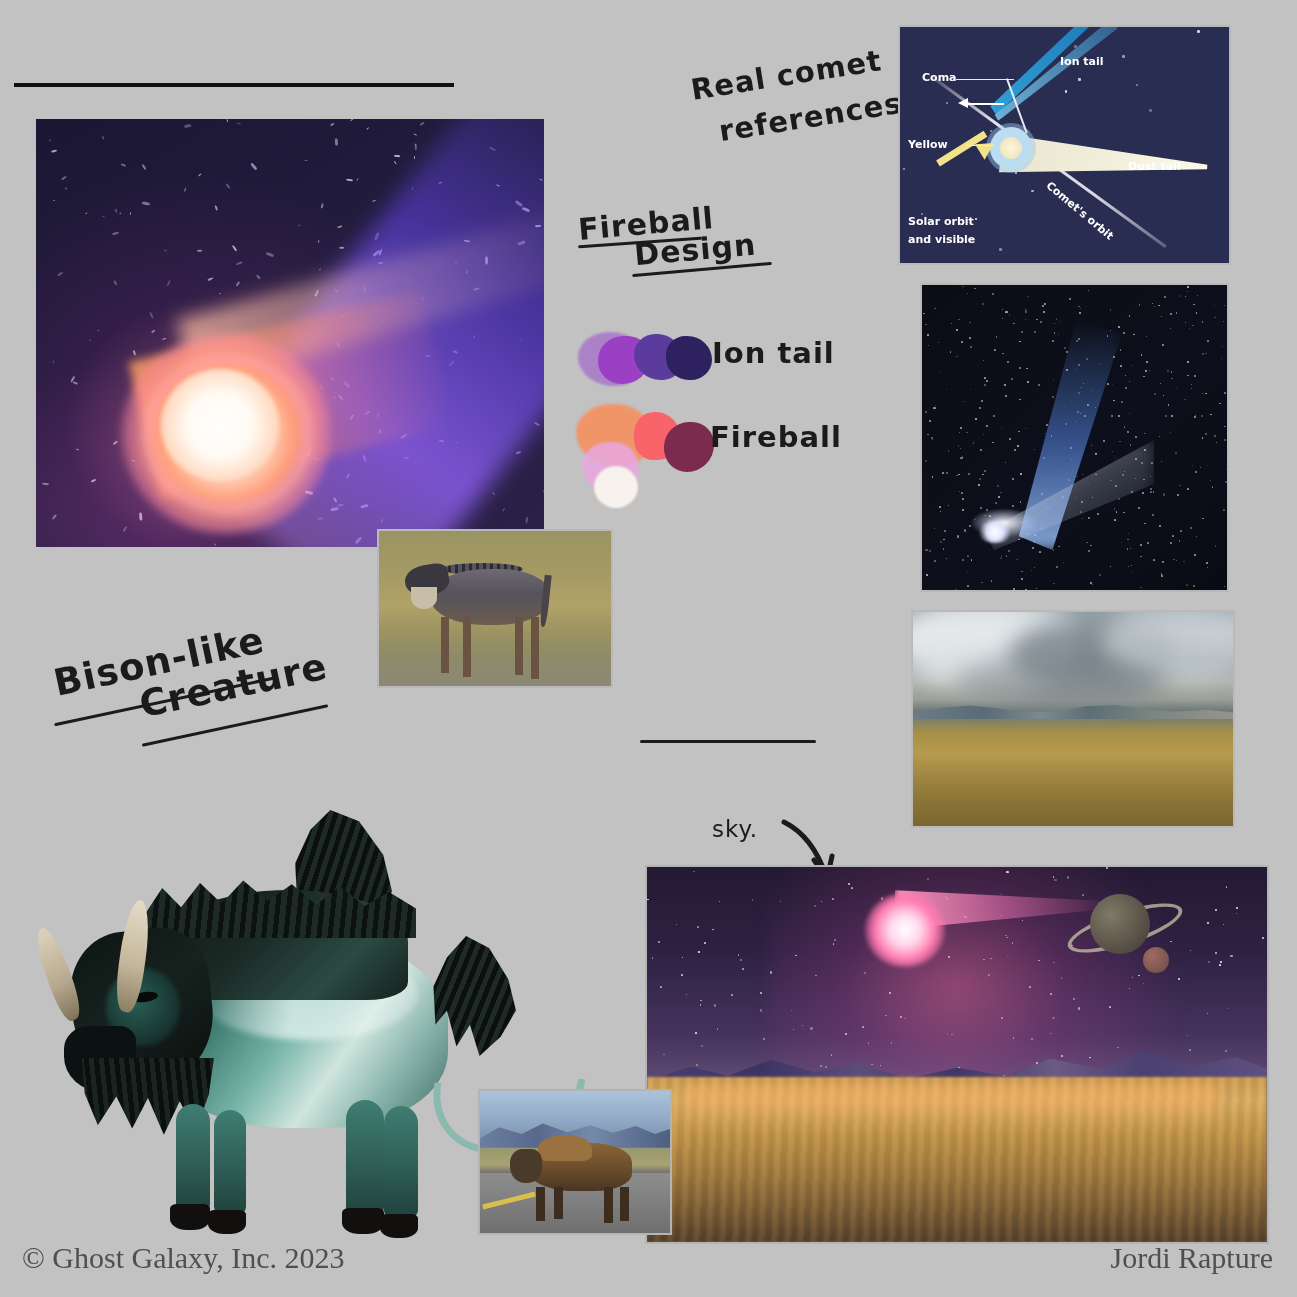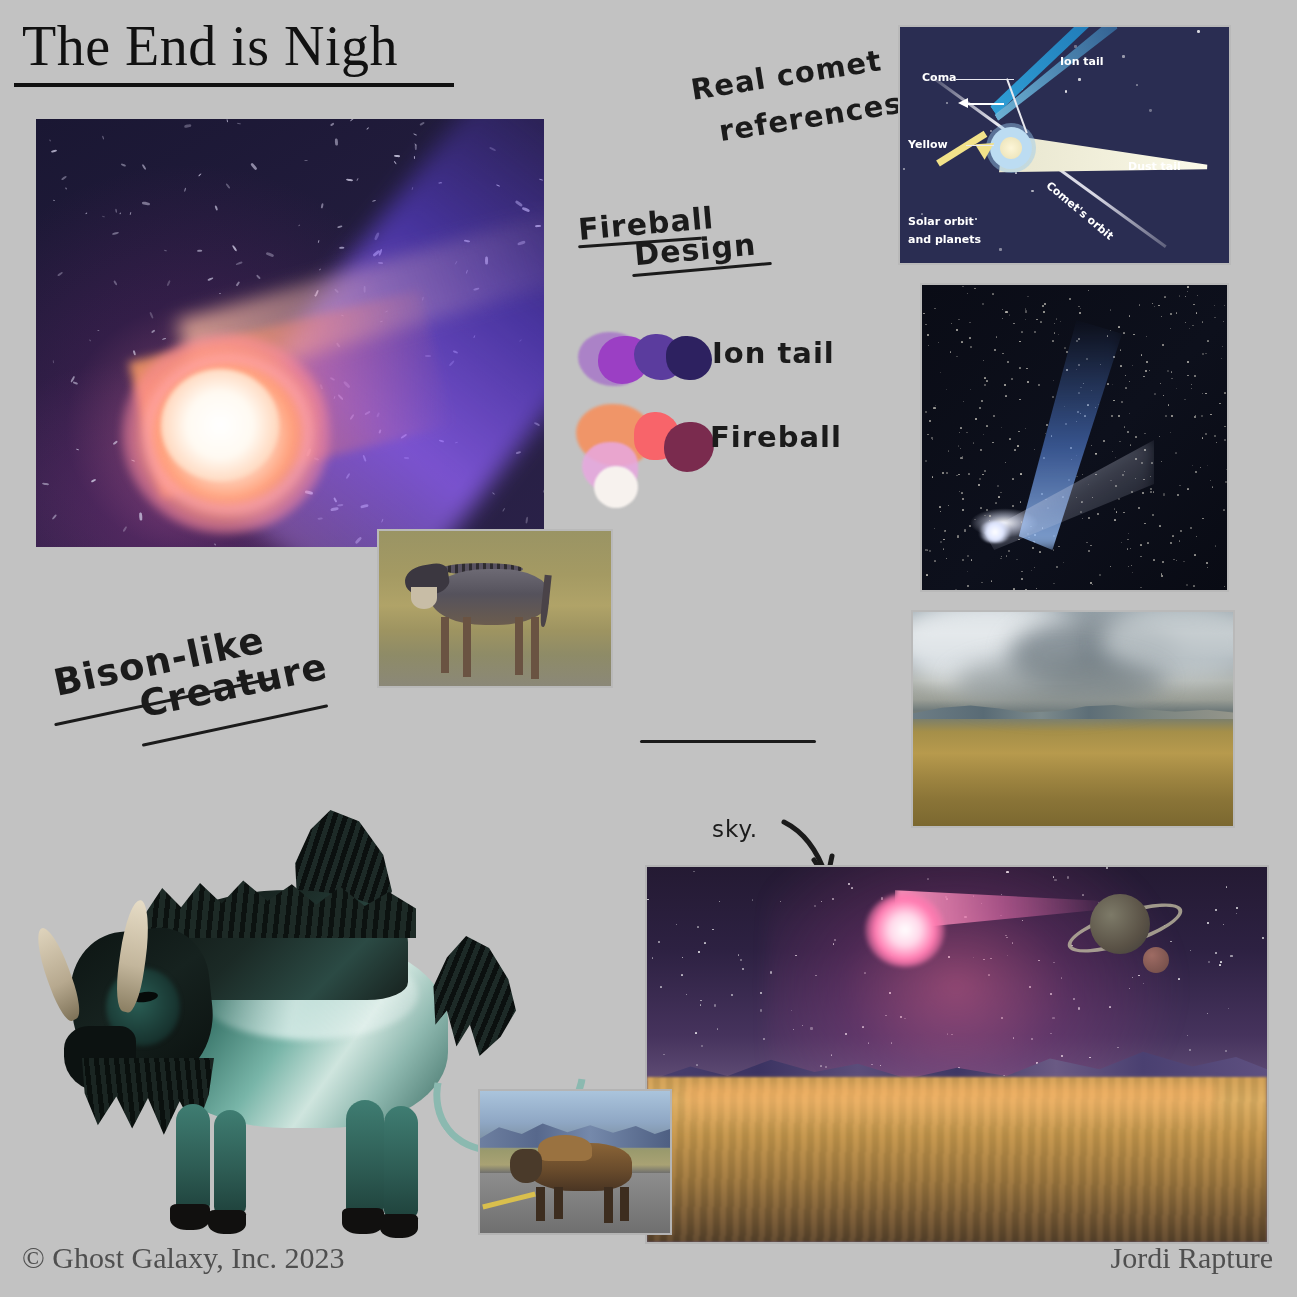--- a/index.html
+++ b/index.html
@@ -378,21 +378,20 @@
     white-space:nowrap;
   }
   #footer-copyright{left:22px;}
   #footer-artist{right:24px;}
 </style>
 </head>
 <body>
 
 <div class="page">
 
-  <div id="page-title">The End is Nigh</div>
   <div id="title-rule"></div>
 
   <div class="art" id="comet-painting">
     <div class="stars" id="stars-comet">
         <i style="left:59.71%;top:29.93%;width:5.3px;height:1.8px;opacity:0.68;transform:rotate(178deg);background:#cfcbe4"></i>
         <i style="left:52.92%;top:86.99%;width:7.5px;height:2.5px;opacity:0.88;transform:rotate(13deg);background:#cfcbe4"></i>
         <i style="left:20.96%;top:19.34%;width:8.0px;height:2.7px;opacity:0.51;transform:rotate(11deg);background:#cfcbe4"></i>
         <i style="left:3.03%;top:7.20%;width:6.0px;height:2.1px;opacity:0.77;transform:rotate(166deg);background:#cfcbe4"></i>
         <i style="left:74.12%;top:6.37%;width:5.7px;height:1.9px;opacity:0.40;transform:rotate(89deg);background:#cfcbe4"></i>
         <i style="left:89.23%;top:6.89%;width:6.8px;height:2.3px;opacity:0.30;transform:rotate(26deg);background:#cfcbe4"></i>
@@ -586,21 +585,21 @@
     <div class="lead" style="left:56px;top:52px;width:58px;"></div>
     <div class="lead" style="left:106px;top:52px;width:2px;height:58px;transform:rotate(-20deg);transform-origin:0 0;"></div>
     <div class="lead" style="left:66px;top:118px;width:28px;"></div>
 
     <div class="d-label" style="left:22px;top:44px;">Coma</div>
     <div class="d-label" style="left:160px;top:28px;">Ion tail</div>
     <div class="d-label" style="left:8px;top:111px;">Yellow</div>
     <div class="d-label" style="left:228px;top:133px;">Dust tail</div>
     <div class="orbit-txt">Comet's orbit</div>
     <div class="d-label" style="left:8px;top:188px;">Solar orbit</div>
-    <div class="d-label" style="left:8px;top:206px;">and planets</div>
+    <div class="d-label" style="left:8px;top:206px;">and visible</div>
   </div>
 
   <div class="hand" style="left:578px;top:206px;font-size:30px;transform:rotate(-5deg);position:absolute;">Fireball</div>
   <div class="hand-rule" style="left:578px;top:241px;width:124px;transform:rotate(-4deg);"></div>
   <div class="hand" style="left:634px;top:232px;font-size:30px;transform:rotate(-5deg);position:absolute;">Design</div>
   <div class="hand-rule" style="left:632px;top:268px;width:140px;transform:rotate(-5deg);"></div>
 
   <div class="art" id="comet-photo">
     <div class="stars" id="stars-photo">
         <i style="left:65.25%;top:38.16%;width:2.0px;height:2.0px;opacity:0.47;transform:rotate(0deg);background:#c9c6bd"></i>

